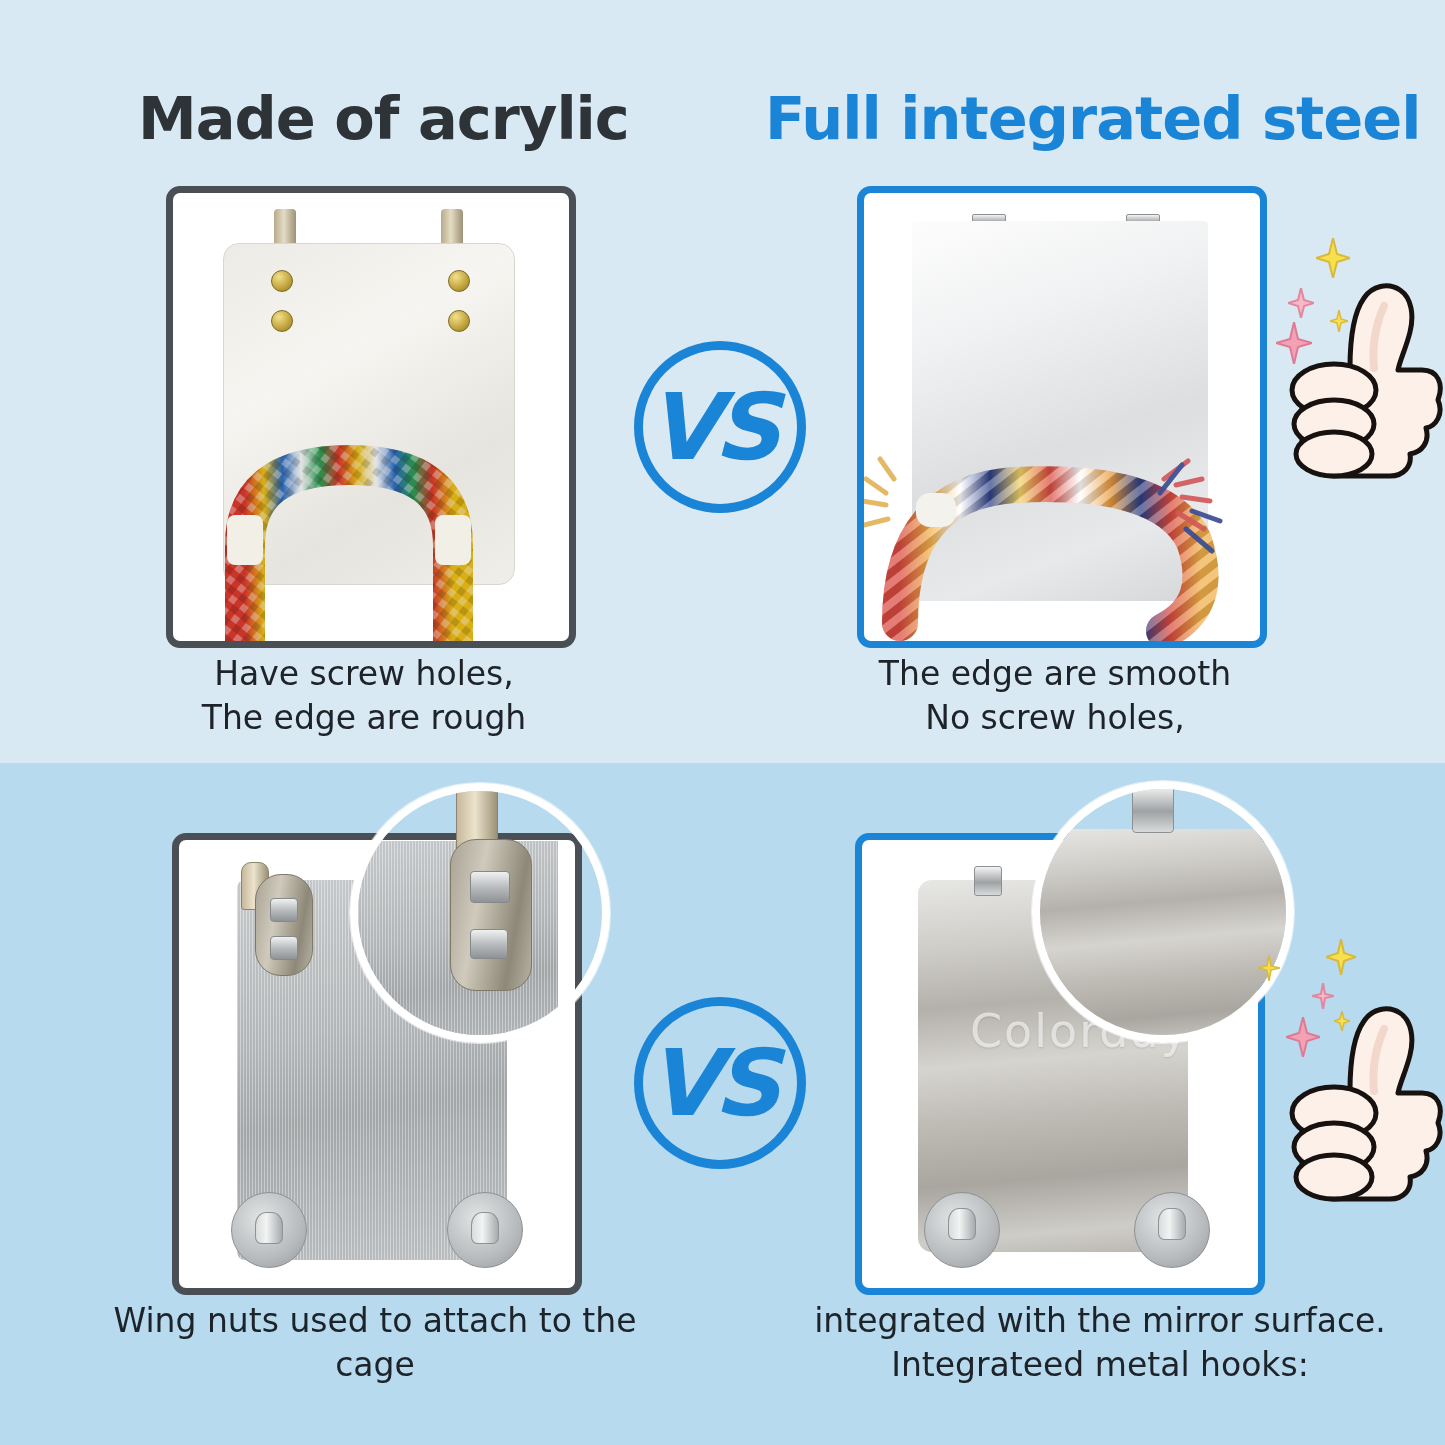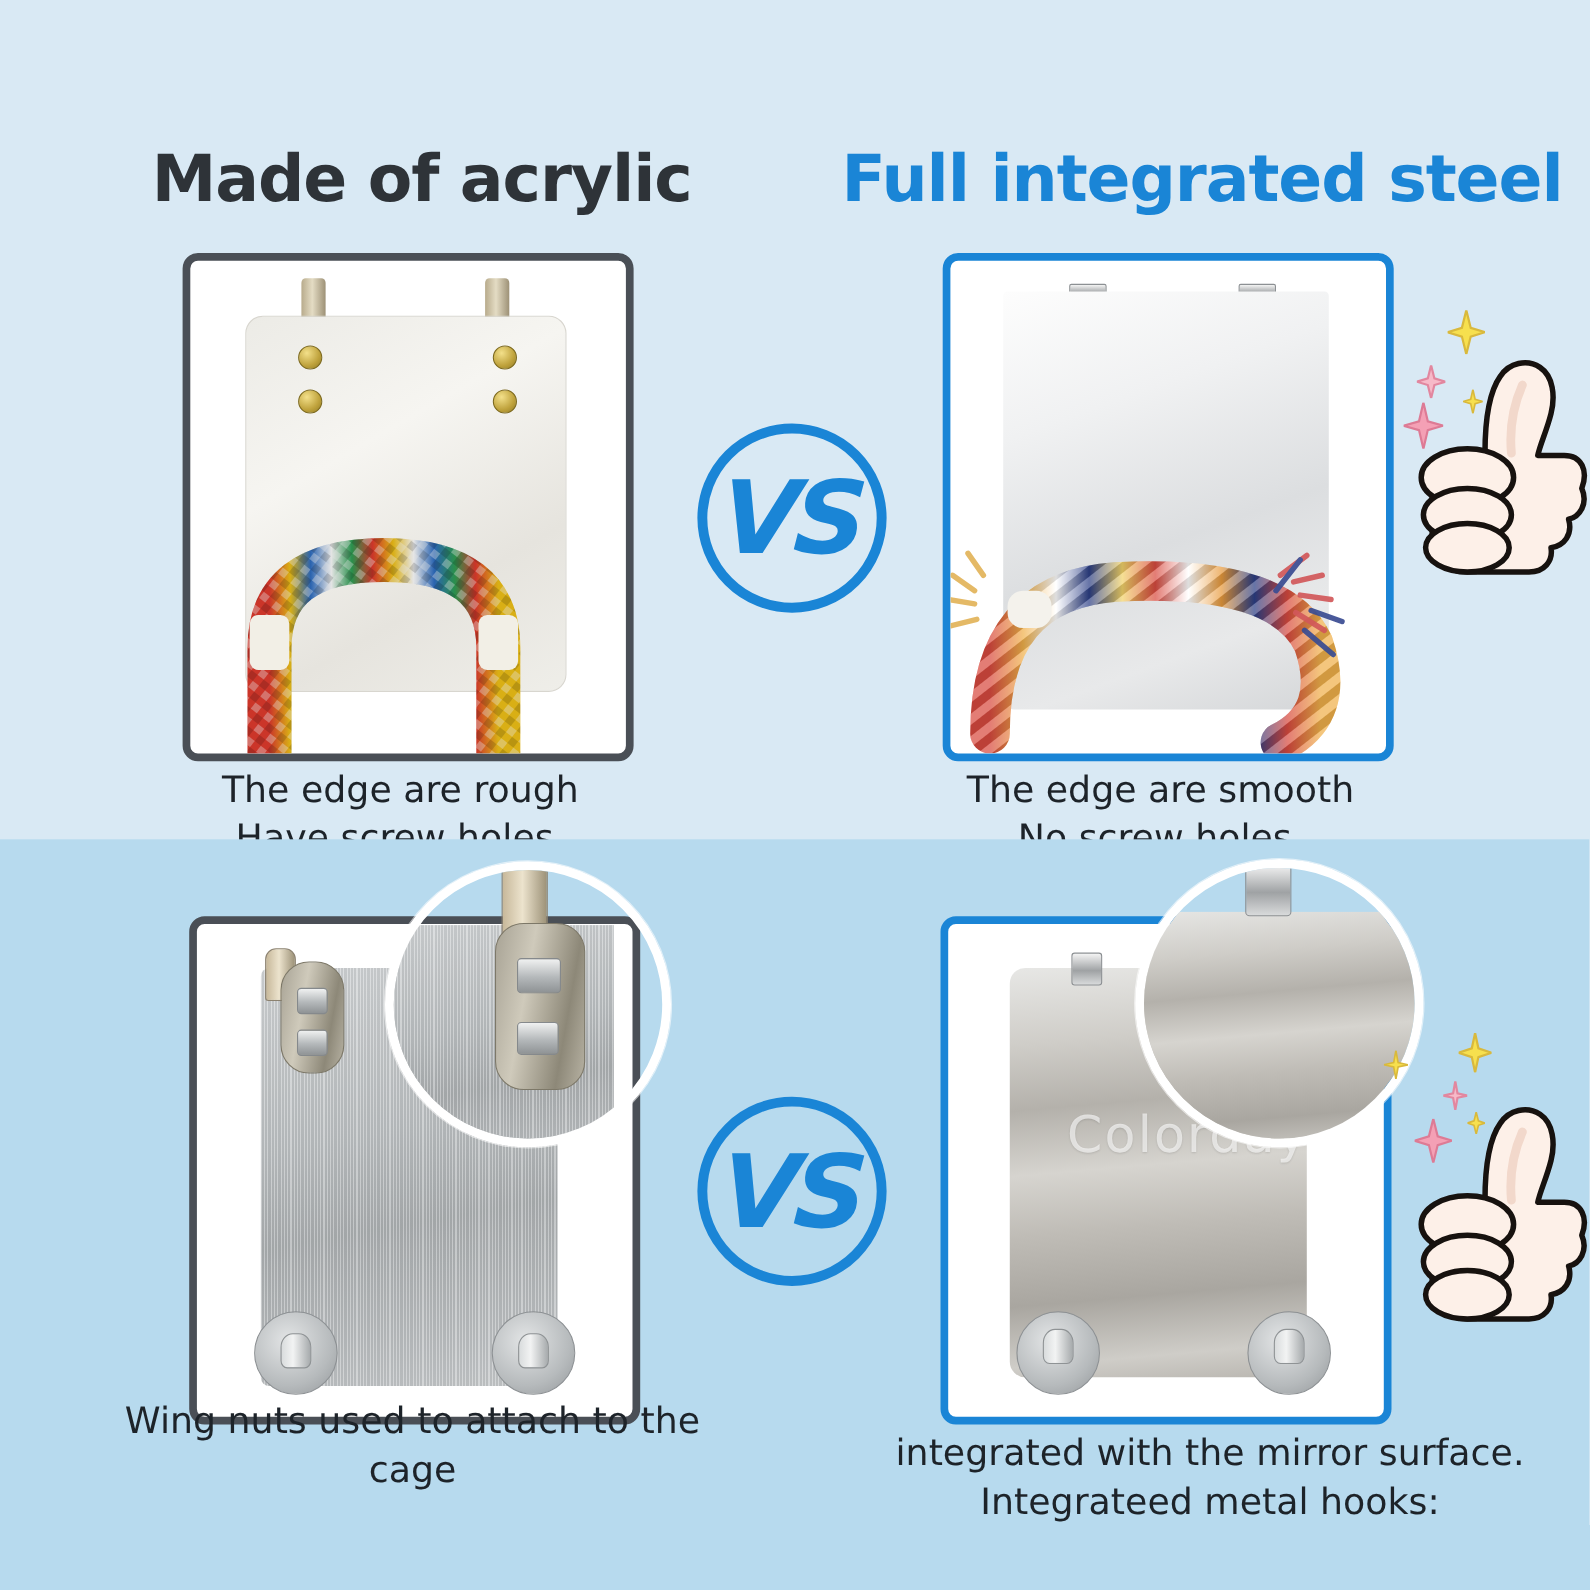--- a/index.html
+++ b/index.html
@@ -2,21 +2,21 @@
 <html><head>
 <meta charset="utf-8">
 <style>
   html,body{margin:0;padding:0;}
   body{
     width:1445px;height:1445px;
     font-family:"DejaVu Sans","Liberation Sans",sans-serif;
     overflow:hidden;position:relative;background:#d9e9f4;
   }
   .half{position:absolute;left:0;width:1445px;}
-  #top-half{top:0;height:963px;background:#d9e9f4;margin-top:44px;}
+  #top-half{top:0;height:963px;background:#d9e9f4;}
   #bottom-half{top:763px;height:682px;background:#b7daee;}
 
   .heading{
     position:absolute;font-weight:bold;font-size:59px;
     letter-spacing:-1px;white-space:nowrap;
   }
   #h-acrylic{left:138px;top:84px;color:#2e3338;}
   #h-steel{left:765px;top:84px;color:#1a85d6;}
 
   
@@ -259,22 +259,22 @@
       </svg>
   </div>
   <div class="sparkle" style="left:1276px;top:322px;">
     <svg width="36" height="42">
         <path d="M18 0 L22 17 L36 21 L22 25 L18 42 L14 25 L0 21 L14 17 Z" fill="#f4a0b5" stroke="#dd7b95" stroke-width="2"></path>
       </svg>
   </div>
 
   <div class="cap-wrap" id="capw-tl">
     <div class="caption" id="cap-tl">
+      <div>Have screw holes,</div>
       <div>The edge are rough</div>
-      <div>Have screw holes,</div>
     </div>
   </div>
   <div class="cap-wrap" id="capw-tr">
     <div class="caption" id="cap-tr">
       <div>The edge are smooth</div>
       <div>No screw holes,</div>
     </div>
   </div>
 </div>
 
@@ -359,21 +359,21 @@
         <path d="M8 0 L10 8 L16 10 L10 12 L8 20 L6 12 L0 10 L6 8 Z" fill="#f7e04e" stroke="#d9b93c" stroke-width="1.5"></path>
       </svg>
   </div>
   <div class="sparkle" style="left:1286px;top:254px;">
     <svg width="34" height="40">
         <path d="M17 0 L21 16 L34 20 L21 24 L17 40 L13 24 L0 20 L13 16 Z" fill="#f4a0b5" stroke="#dd7b95" stroke-width="2"></path>
       </svg>
   </div>
 
   <div class="cap-wrap" id="capw-bl">
-    <div class="caption" id="cap-bl" style="top:507px;text-align:center;">
+    <div class="caption" id="cap-bl" style="top:536px;text-align:center;">
       <div>Wing nuts used to attach to the cage</div>
     </div>
   </div>
   <div class="cap-wrap" id="capw-br">
     <div class="caption" id="cap-br" style="top:536px;">
       <div>integrated with the mirror surface.</div>
       <div>Integrateed metal hooks:</div>
     </div>
   </div>
 </div>

